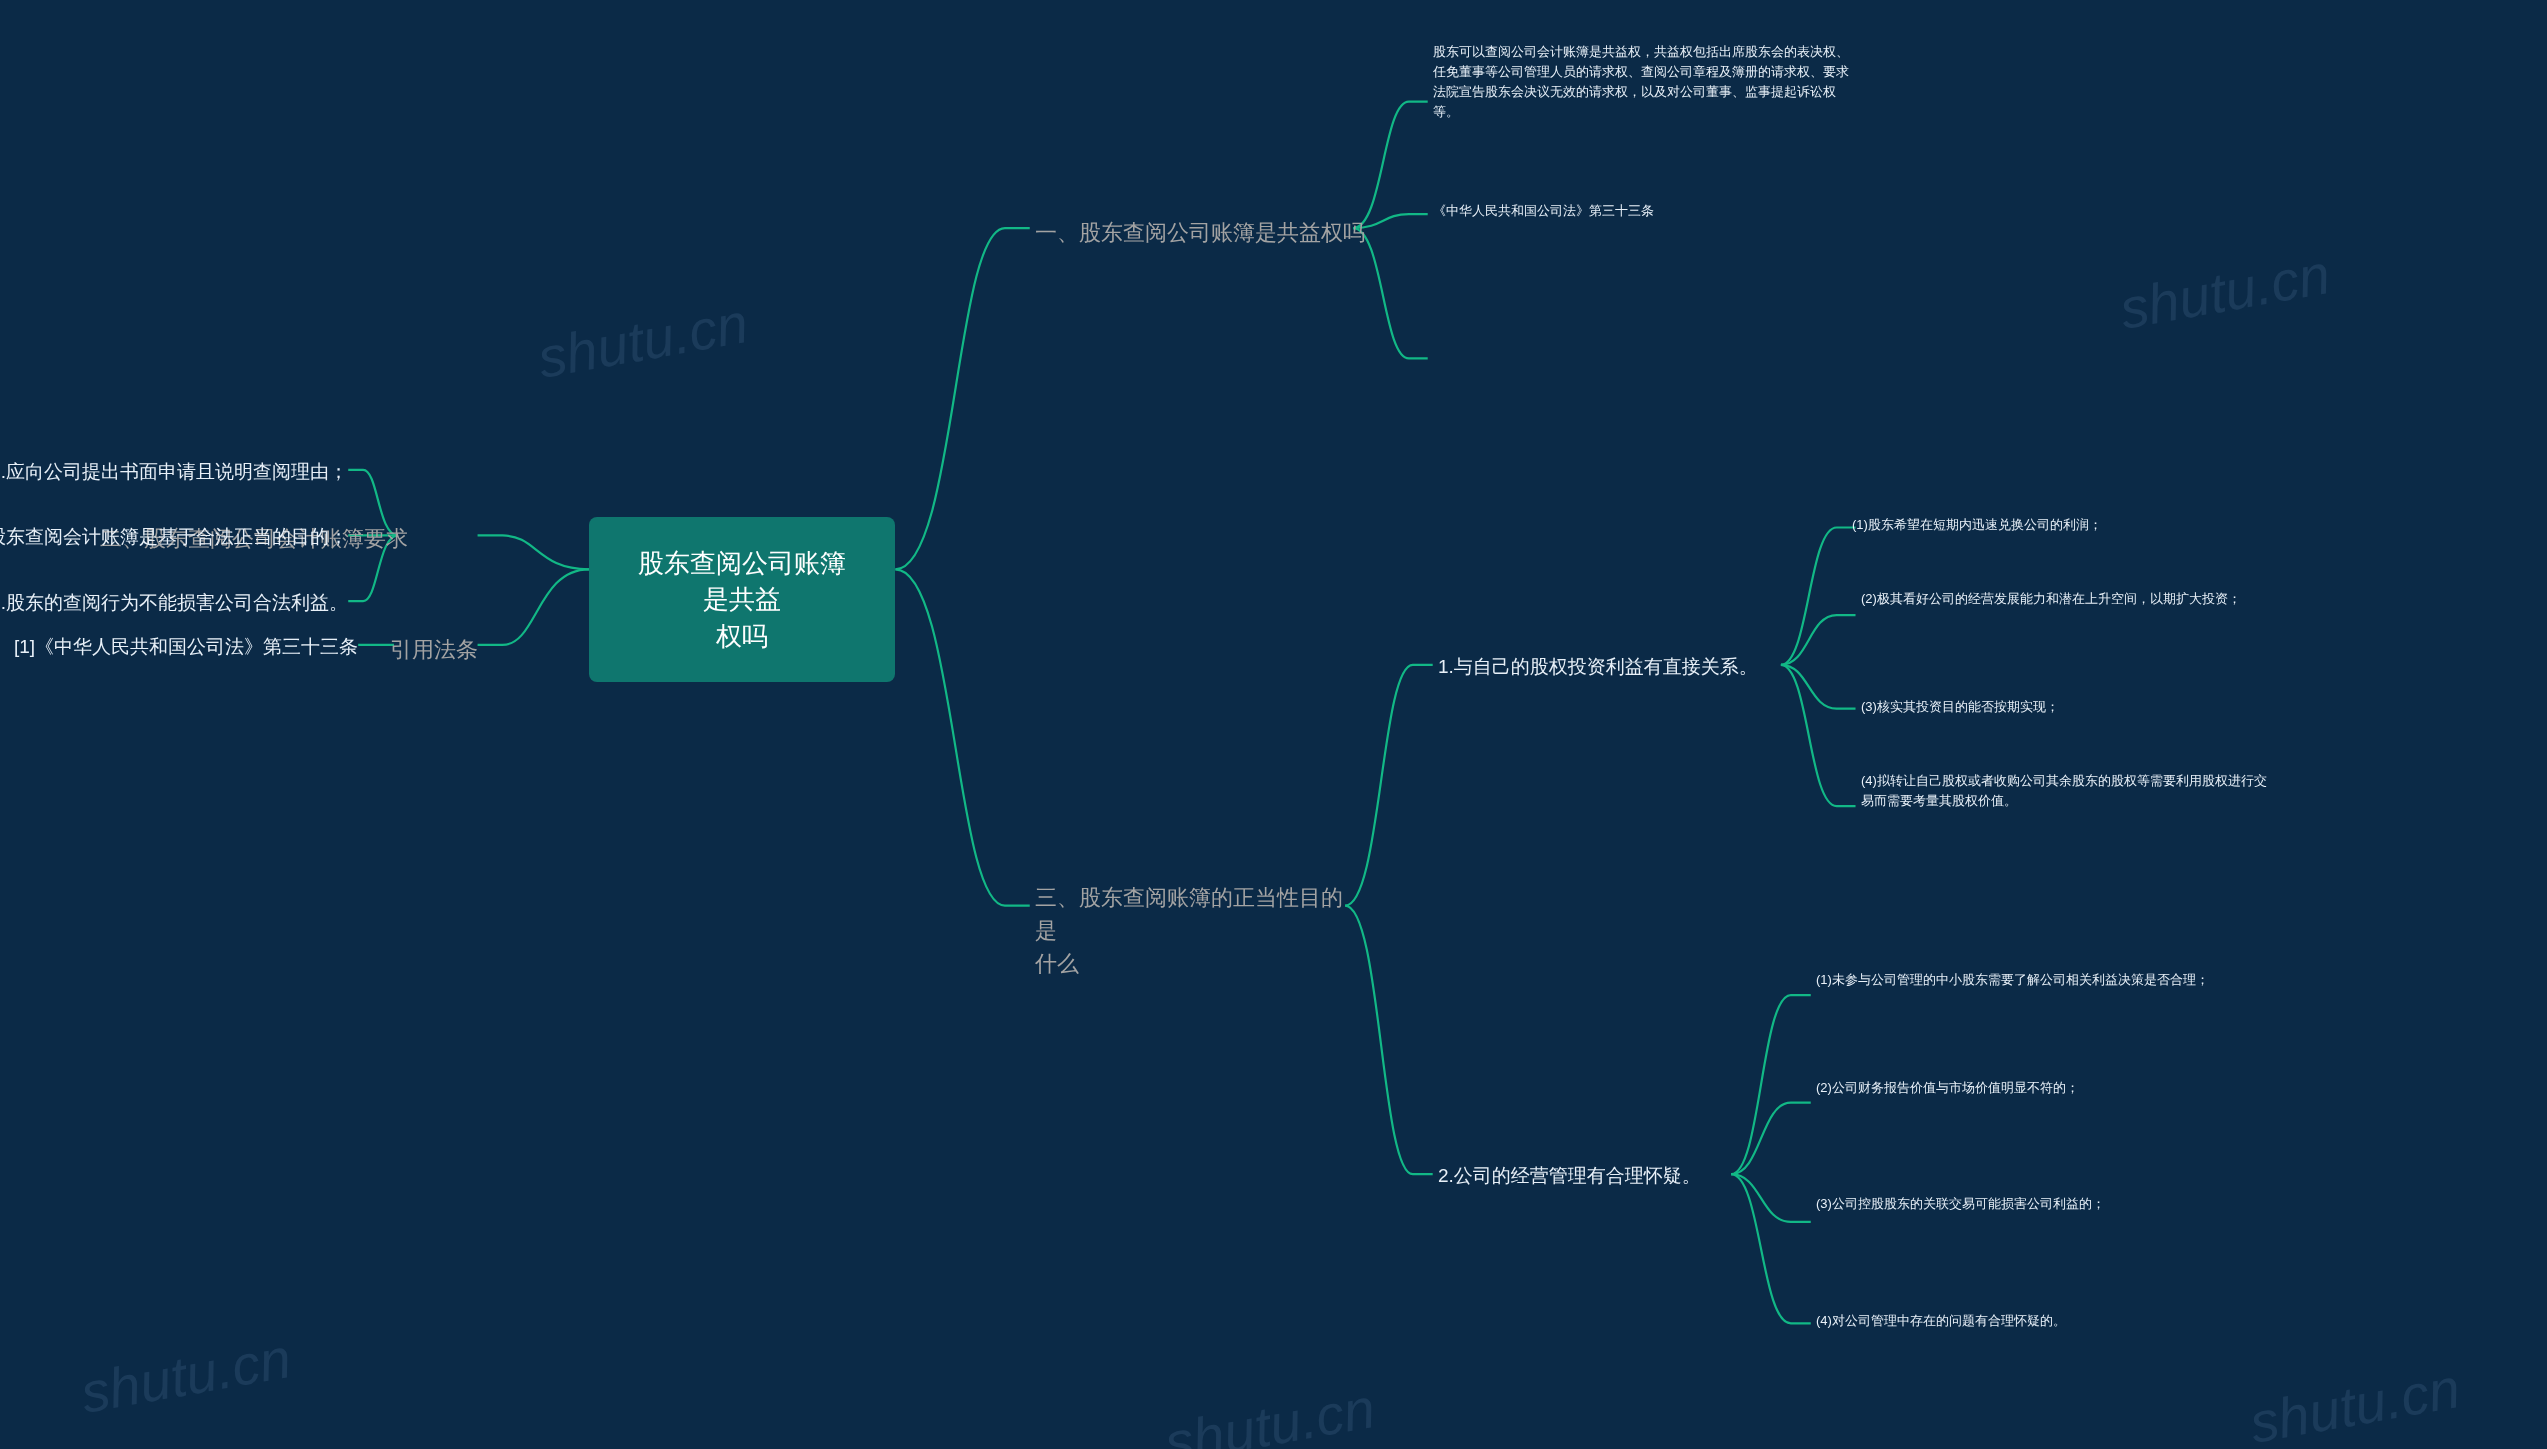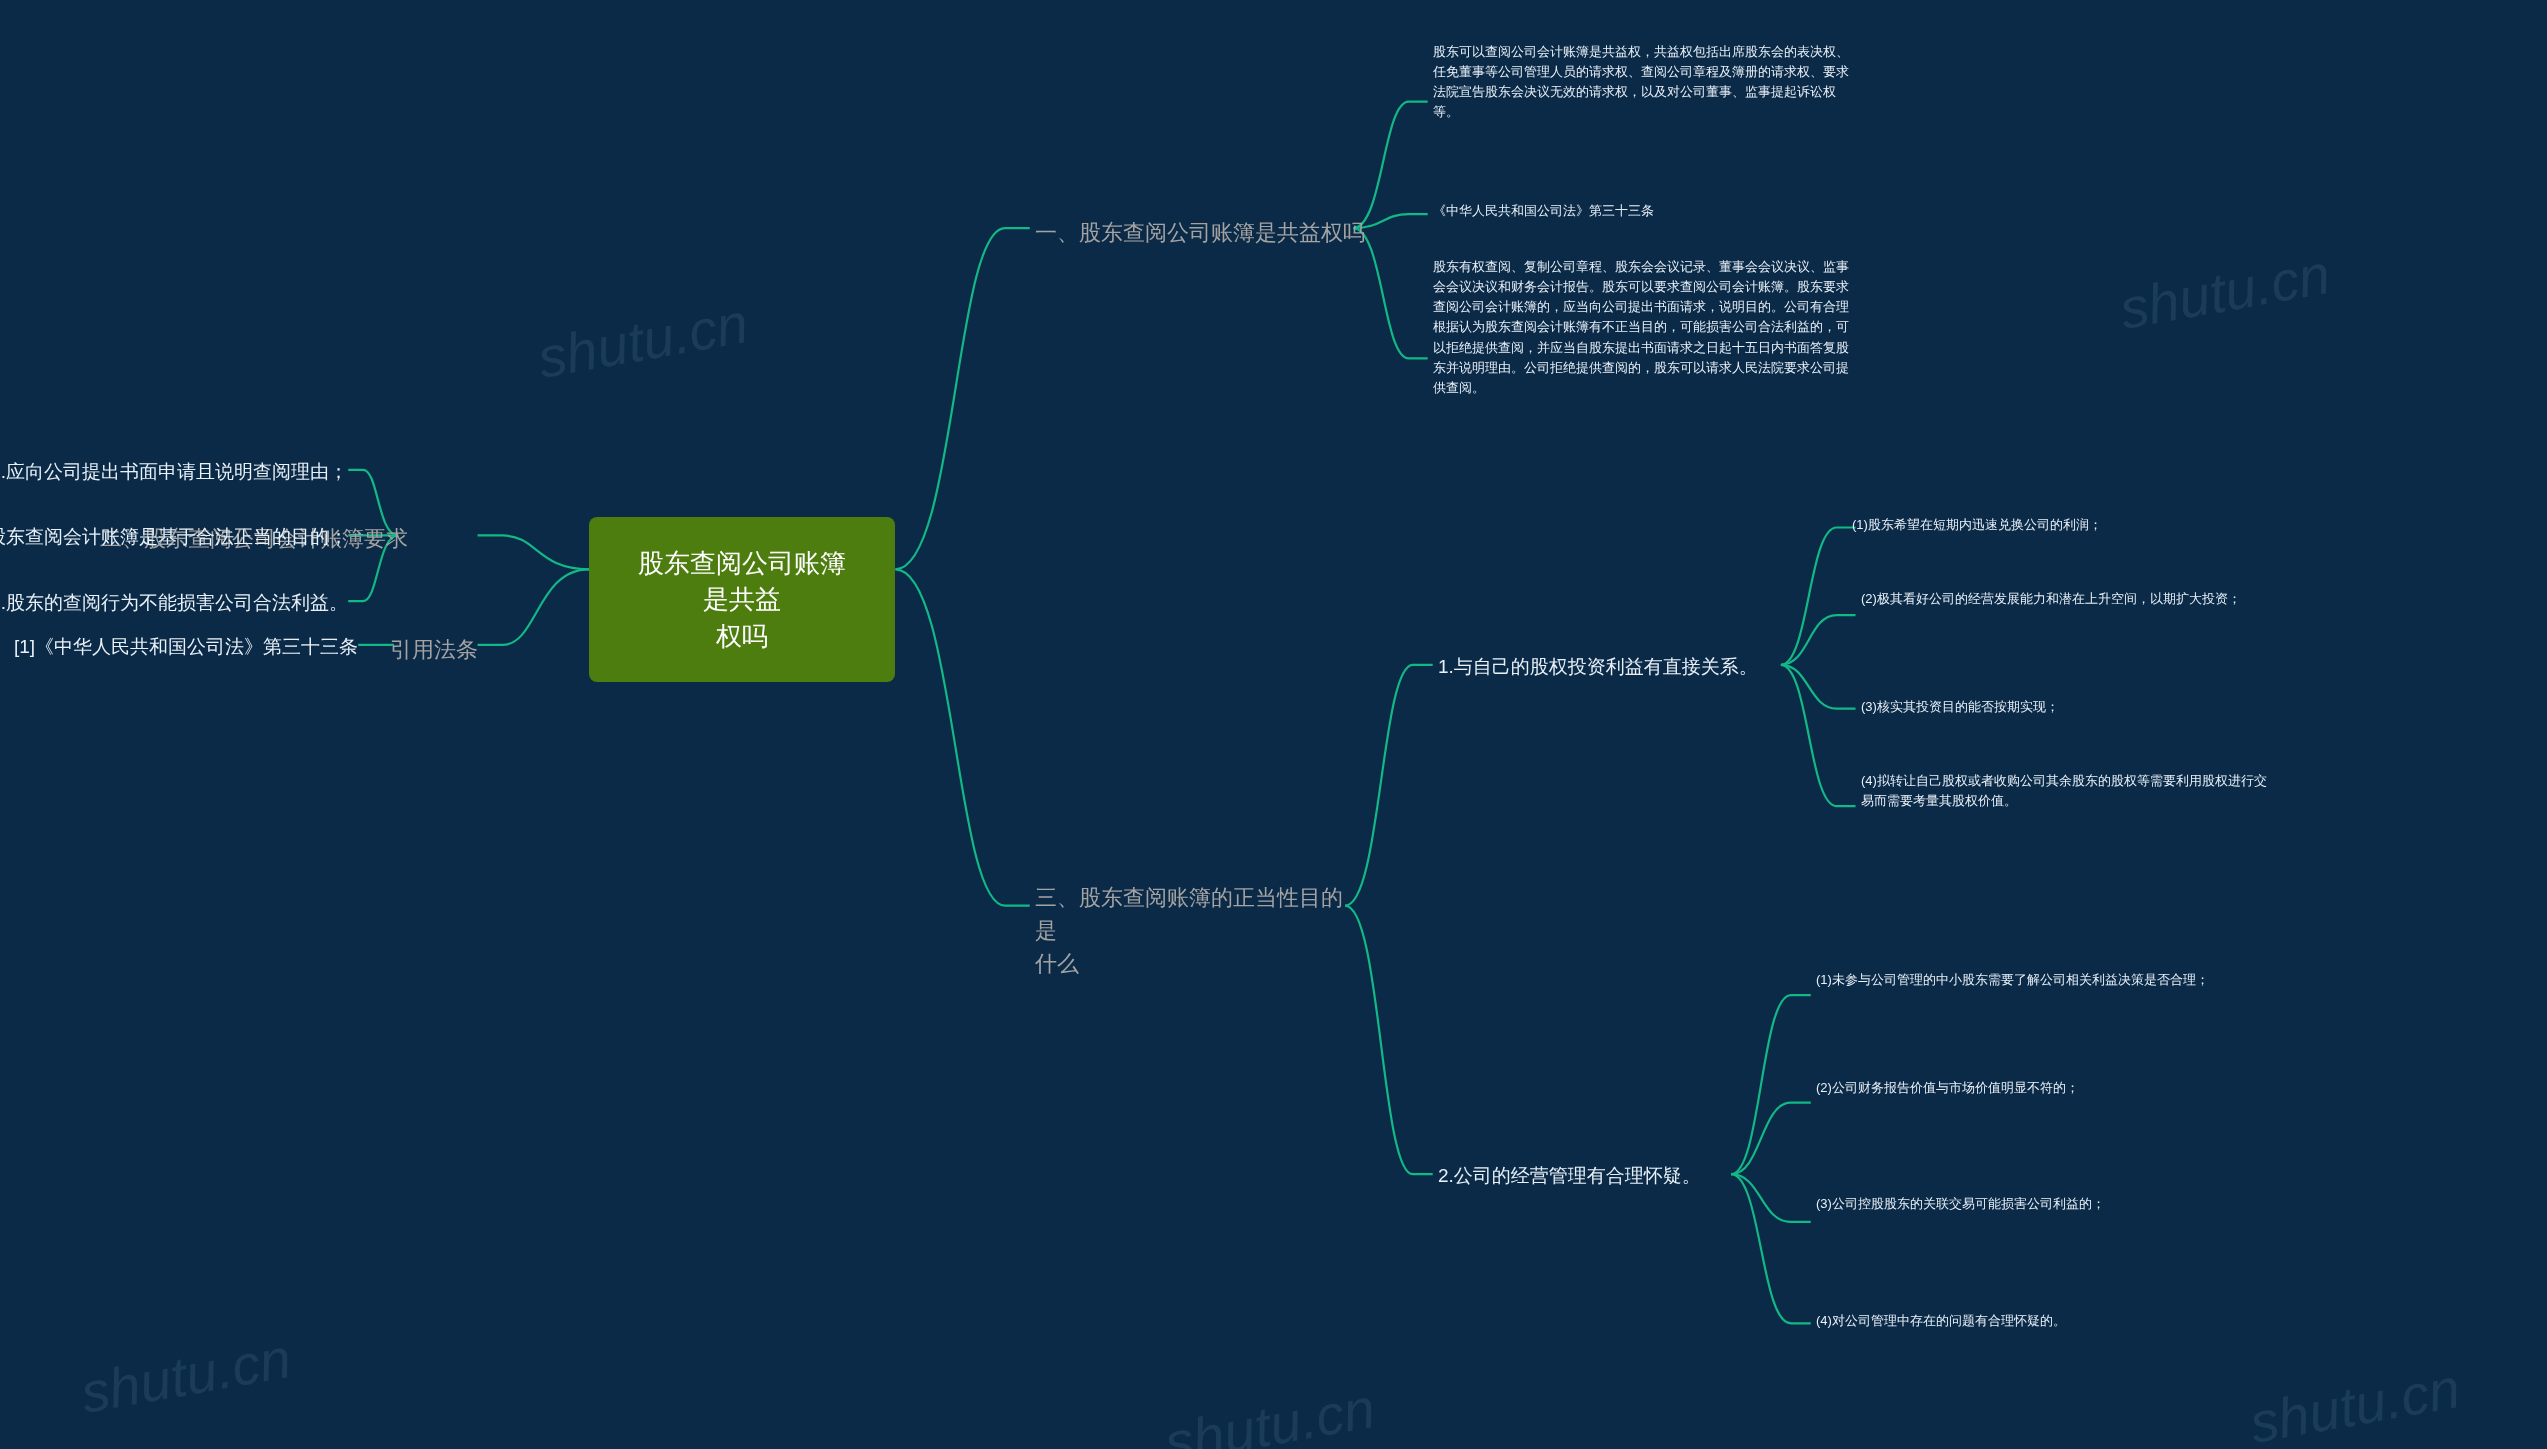--- a/index.html
+++ b/index.html
@@ -13,21 +13,21 @@
     position: relative;
   }
   .canvas { position: relative; width: 2547px; height: 1450px; }
   .node {
     position: absolute;
     font-size: 20px;
     line-height: 1.5;
   }
   .root {
     position: absolute;
-    background: #4d7c0f;
+    background: #0f766e;
     color: #ffffff;
     font-size: 26px;
     border-radius: 8px;
     padding: 28px 38px;
     text-align: center;
     line-height: 1.4;
   }
   .branch-label { color: #a3a3a3; font-size: 22px; white-space: nowrap; }
   .leaf { color: #e8f0f8; font-size: 19px; max-width: 398px; }
   .leaf-wide { color: #e8f0f8; font-size: 13px; max-width: 418px; line-height: 1.55; }
@@ -103,21 +103,20 @@
   <div class="node leaf" style="left:348px; top:458px; transform:translateX(-100%); text-align:right;">1.应向公司提出书面申请且说明查阅理由；</div>
   <div class="node leaf" style="left:348px; top:523px; transform:translateX(-100%); text-align:right;">2.股东查阅会计账簿是基于合法正当的目的；</div>
   <div class="node leaf" style="left:348px; top:589px; transform:translateX(-100%); text-align:right;">3.股东的查阅行为不能损害公司合法利益。</div>
 
   <div class="node branch-label" style="left:478px; top:633px; transform:translateX(-100%);">引用法条</div>
   <div class="node leaf" style="left:358px; top:633px; transform:translateX(-100%); text-align:right;">[1]《中华人民共和国公司法》第三十三条</div>
 
   <div class="node branch-label" style="left:1035px; top:216px;">一、股东查阅公司账簿是共益权吗</div>
   <div class="node leaf-wide" style="left:1433px; top:42px;">股东可以查阅公司会计账簿是共益权，共益权包括出席股东会的表决权、任免董事等公司管理人员的请求权、查阅公司章程及簿册的请求权、要求法院宣告股东会决议无效的请求权，以及对公司董事、监事提起诉讼权等。</div>
   <div class="node leaf-wide" style="left:1433px; top:201px;">《中华人民共和国公司法》第三十三条</div>
-  <div class="node leaf-wide" style="left:1433px; top:257px;">股东有权查阅、复制公司章程、股东会会议记录、董事会会议决议、监事会会议决议和财务会计报告。股东可以要求查阅公司会计账簿。股东要求查阅公司会计账簿的，应当向公司提出书面请求，说明目的。公司有合理根据认为股东查阅会计账簿有不正当目的，可能损害公司合法利益的，可以拒绝提供查阅，并应当自股东提出书面请求之日起十五日内书面答复股东并说明理由。公司拒绝提供查阅的，股东可以请求人民法院要求公司提供查阅。</div>
 
   <div class="node branch-label branch-multi" style="left:1035px; top:881px; white-space:normal;">
     <span>三、股东查阅账簿的正当性目的是</span><br>
     <span>什么</span>
   </div>
 
   <div class="node leaf" style="left:1438px; top:653px; max-width:338px;text-align:right;">1.与自己的股权投资利益有直接关系。</div>
   <div class="node leaf-wide" style="left:1852px; top:515px;">(1)股东希望在短期内迅速兑换公司的利润；</div>
   <div class="node leaf-wide" style="left:1861px; top:589px;">(2)极其看好公司的经营发展能力和潜在上升空间，以期扩大投资；</div>
   <div class="node leaf-wide" style="left:1861px; top:697px;">(3)核实其投资目的能否按期实现；</div>

